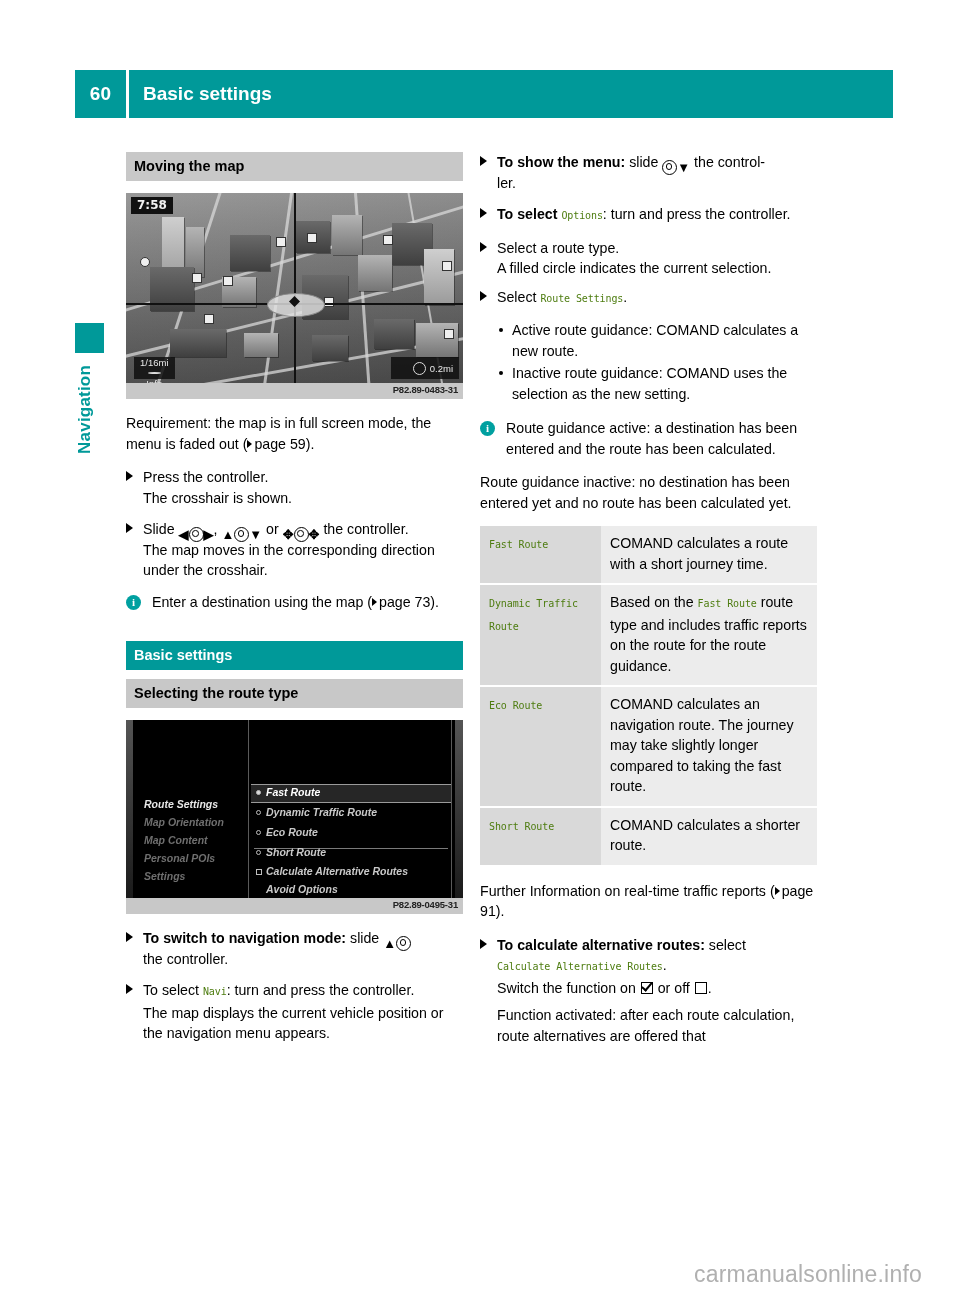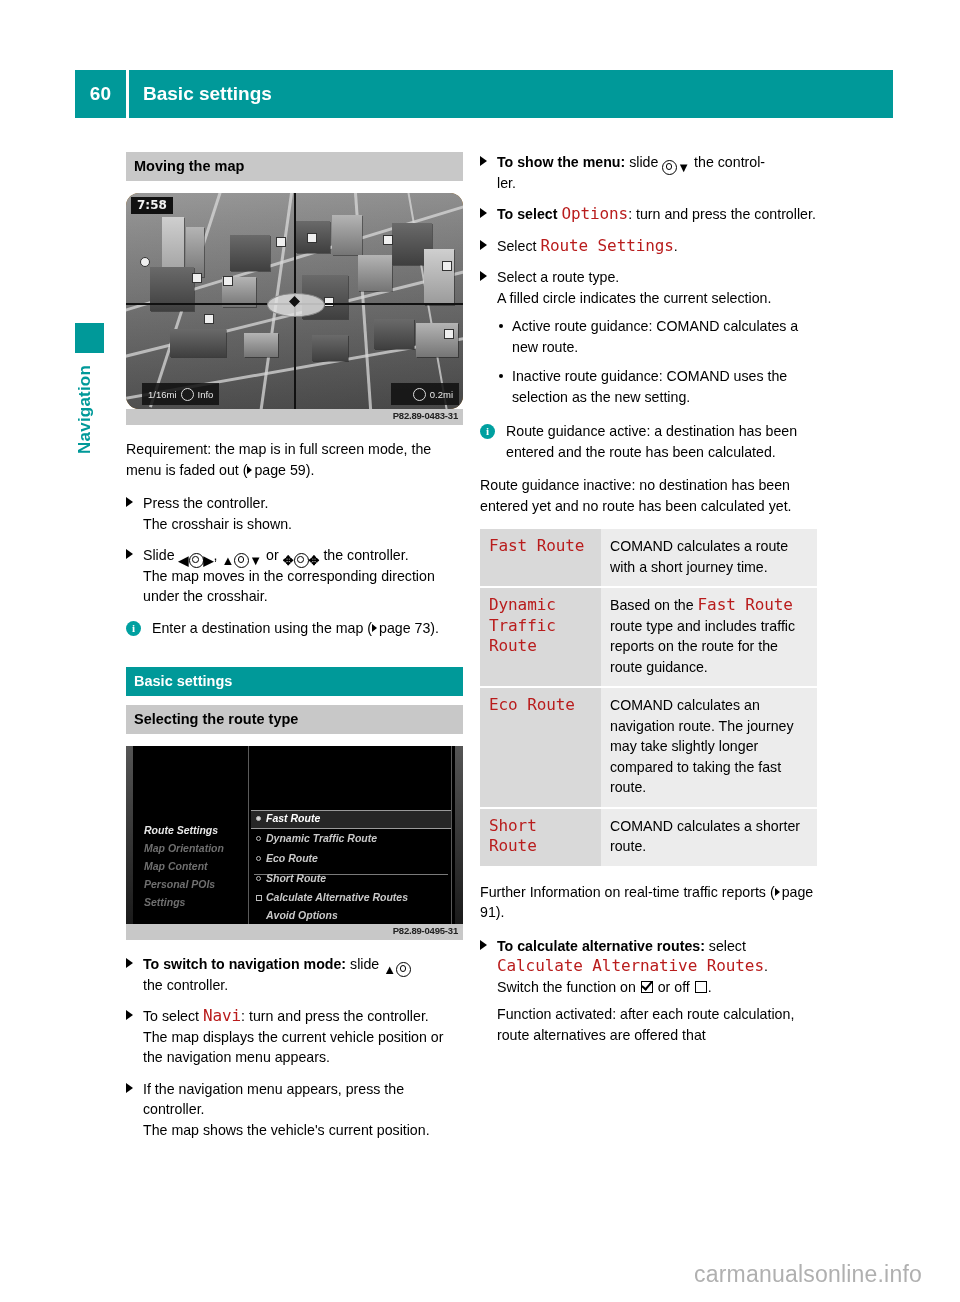--- a/index.html
+++ b/index.html
@@ -127,21 +127,21 @@
     border-bottom: 5px solid transparent;
   }
 
   
   .subbullet {
     position: relative;
     padding-left: 15px;
     margin-left: 17px;
     font-size: 14.2px;
     line-height: 20.5px;
-    margin-bottom: 9px;
+    margin-bottom: 2px;
   }
   .subbullet-dot {
     position: absolute;
     left: 2px;
     top: 8px;
     width: 4px;
     height: 4px;
     border-radius: 50%;
     background: #000000;
   }
@@ -168,22 +168,22 @@
     line-height: 15px;
     text-align: center;
     font-family: "Liberation Serif", serif;
   }
   .note p { margin: 0 0 0 0; }
   .note p + p { margin-top: 13px; }
 
   
   .mono-teal {
     font-family: "DejaVu Sans Mono", monospace;
-    color: #b91c1c;
-    font-size: 16px;
+    color: #4d7c0f;
+    font-size: 10px;
     letter-spacing: -0.1px;
   }
   b { font-weight: bold; }
 
   
   .xref-arrow {
     display: inline-block;
     width: 0;
     height: 0;
     border-left: 5.5px solid #000000;
@@ -257,25 +257,24 @@
     font-size: 9.5px;
     font-weight: bold;
     color: #222222;
     letter-spacing: -0.2px;
     margin-left: 40px;
   }
 
   
   .map-shot {
     width: 337px;
-    height: 216px;
+    height: 190px;
     position: relative;
     overflow: hidden;
     background: #a16207;
-    border-radius: 13px;
   }
   .map-bg {
     position: absolute;
     inset: 0;
     background:
       linear-gradient(170deg, rgba(255,255,255,0.10) 0%, rgba(0,0,0,0.25) 100%),
       linear-gradient(to bottom, #8d8d8d 0%, #7a7a7a 40%, #5e5e5e 100%);
   }
   .blk {
     position: absolute;
@@ -335,21 +334,21 @@
     bottom: 4px;
     height: 22px;
     background: rgba(15,15,15,0.85);
     color: #e8e8e8;
     font-size: 9.5px;
     display: flex;
     align-items: center;
     gap: 4px;
     padding: 0 6px;
   }
-  .map-bar-l { left: 16px; }
+  .map-bar-l { left: 8px; flex-direction: column; }
   .map-bar-r { right: 4px; padding-left: 22px; }
   .map-compass {
     width: 13px; height: 13px;
     border: 1.3px solid #ddd;
     border-radius: 50%;
     box-sizing: border-box;
   }
 
   
   .menu-shot {
@@ -590,49 +589,44 @@
     <b>To switch to navigation mode:</b><span> slide </span><span class="ctrl"><span class="ar">▲</span><span class="ctrl-ring"></span></span><br>
     <span>the controller.</span>
   </div>
 
   <div class="step">
     <span class="step-arrow"></span>
     <span>To select </span><span class="mono-teal">Navi</span><span>: turn and press the controller.</span><br>
     <span>The map displays the current vehicle position or the navigation menu appears.</span>
   </div>
 
-  <div class="step">
-    <span class="step-arrow"></span>
-    <span>If the navigation menu appears, press the controller.</span><br>
-    <span>The map shows the vehicle's current position.</span>
-  </div>
 
 </div>
 
 <div class="column" id="col-right">
 
   <div class="step">
     <span class="step-arrow"></span>
     <b>To show the menu:</b><span> slide </span><span class="ctrl"><span class="ctrl-ring"></span><span class="ar">▼</span></span> the control-<br>ler.
   </div>
 
   <div class="step">
     <span class="step-arrow"></span>
     <b>To select </b><span class="mono-teal">Options</span><span>: turn and press the controller.</span>
-  </div>
-
-  <div class="step">
-    <span class="step-arrow"></span>
-    <span>Select </span><span class="mono-teal">Route Settings</span><span>.</span>
   </div>
 
   <div class="step" style="margin-bottom:8px;">
     <span class="step-arrow"></span>
     <span>Select a route type.</span><br>
     <span>A filled circle indicates the current selection.</span>
+  </div>
+
+  <div class="step">
+    <span class="step-arrow"></span>
+    <span>Select </span><span class="mono-teal">Route Settings</span><span>.</span>
   </div>
 
   <div class="subbullet">
     <span class="subbullet-dot"></span>
     <span>Active route guidance: COMAND calculates a new route.</span>
   </div>
 
   <div class="subbullet" style="margin-bottom:14px;">
     <span class="subbullet-dot"></span>
     <span>Inactive route guidance: COMAND uses the selection as the new setting.</span>

